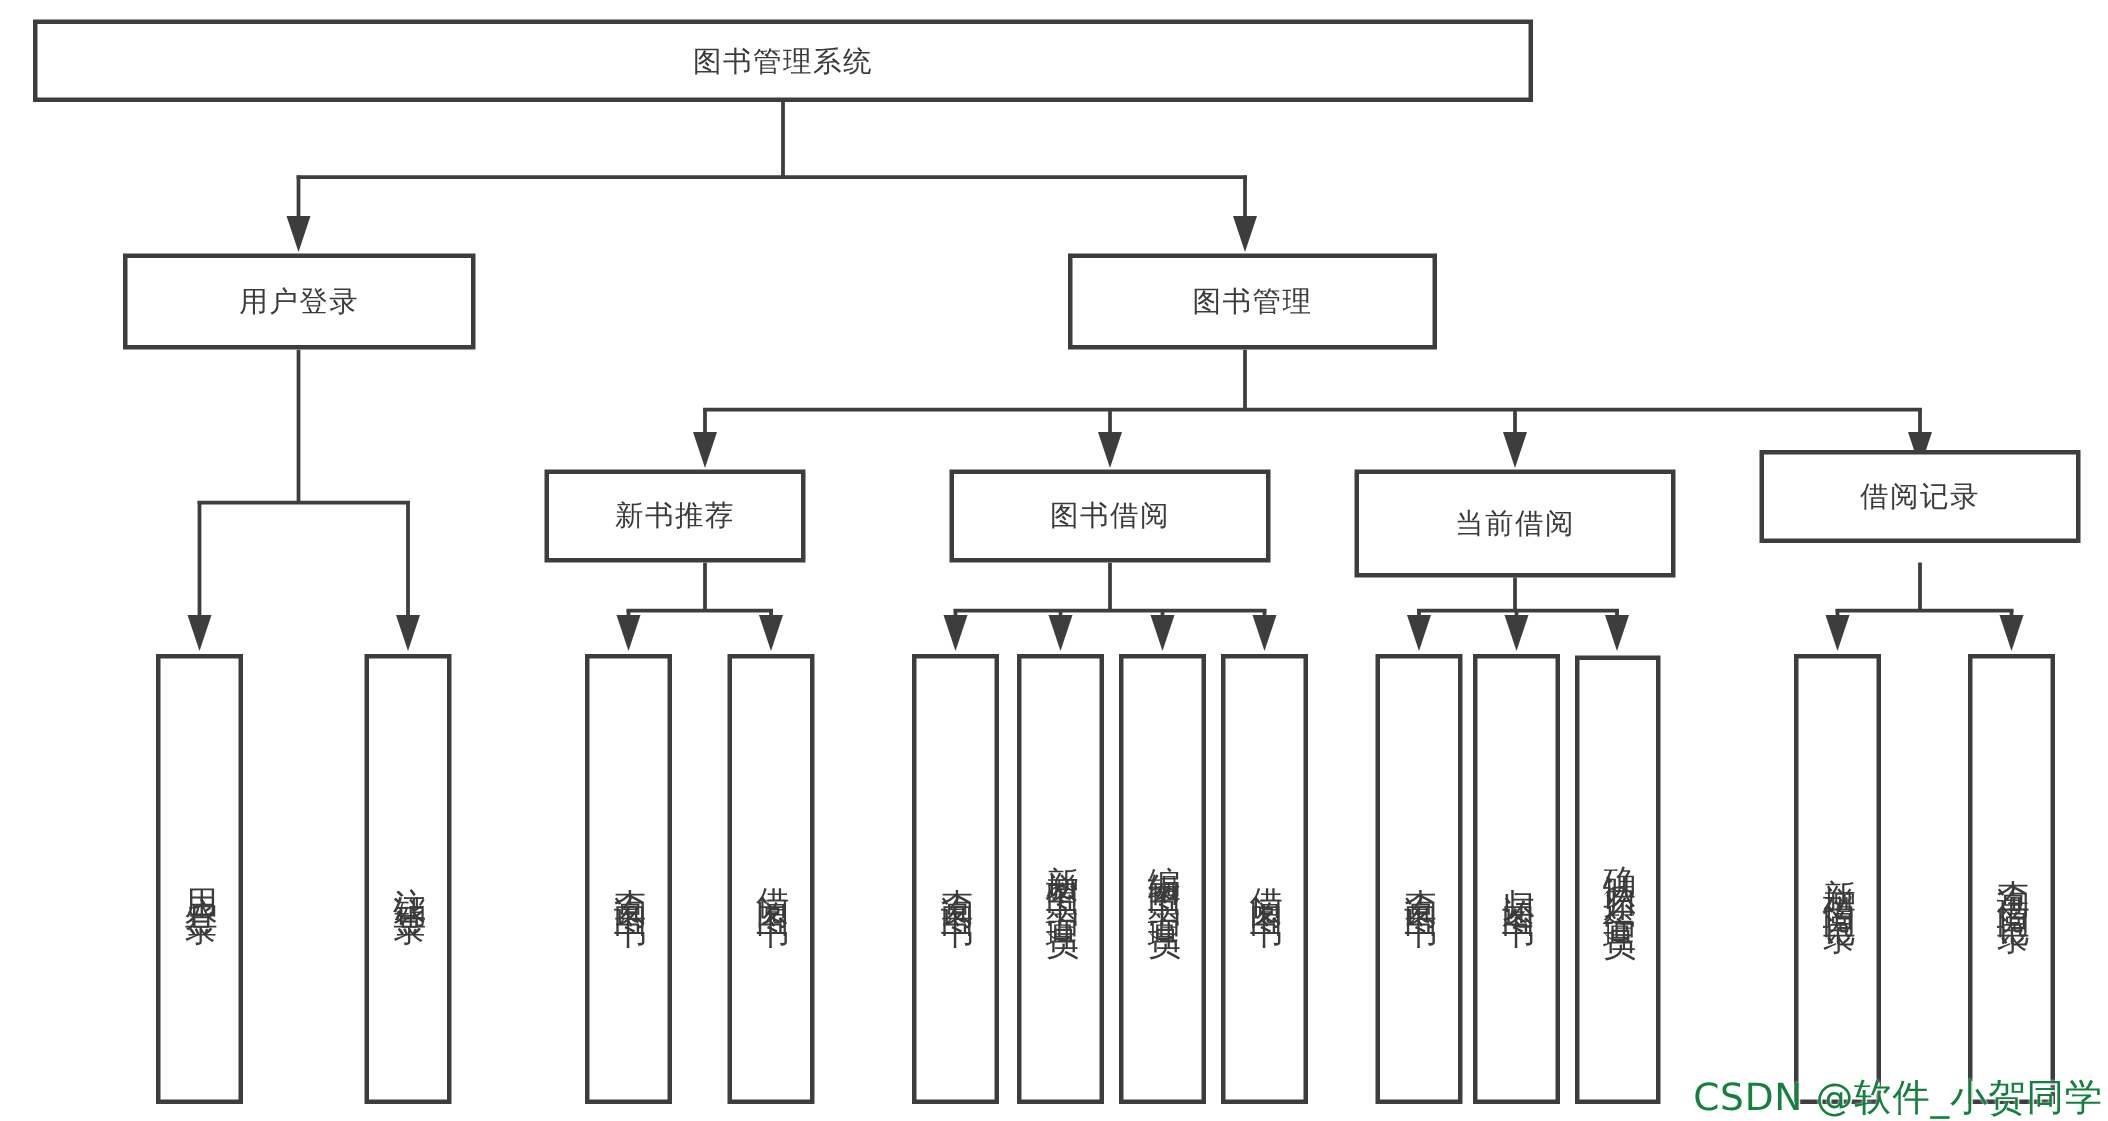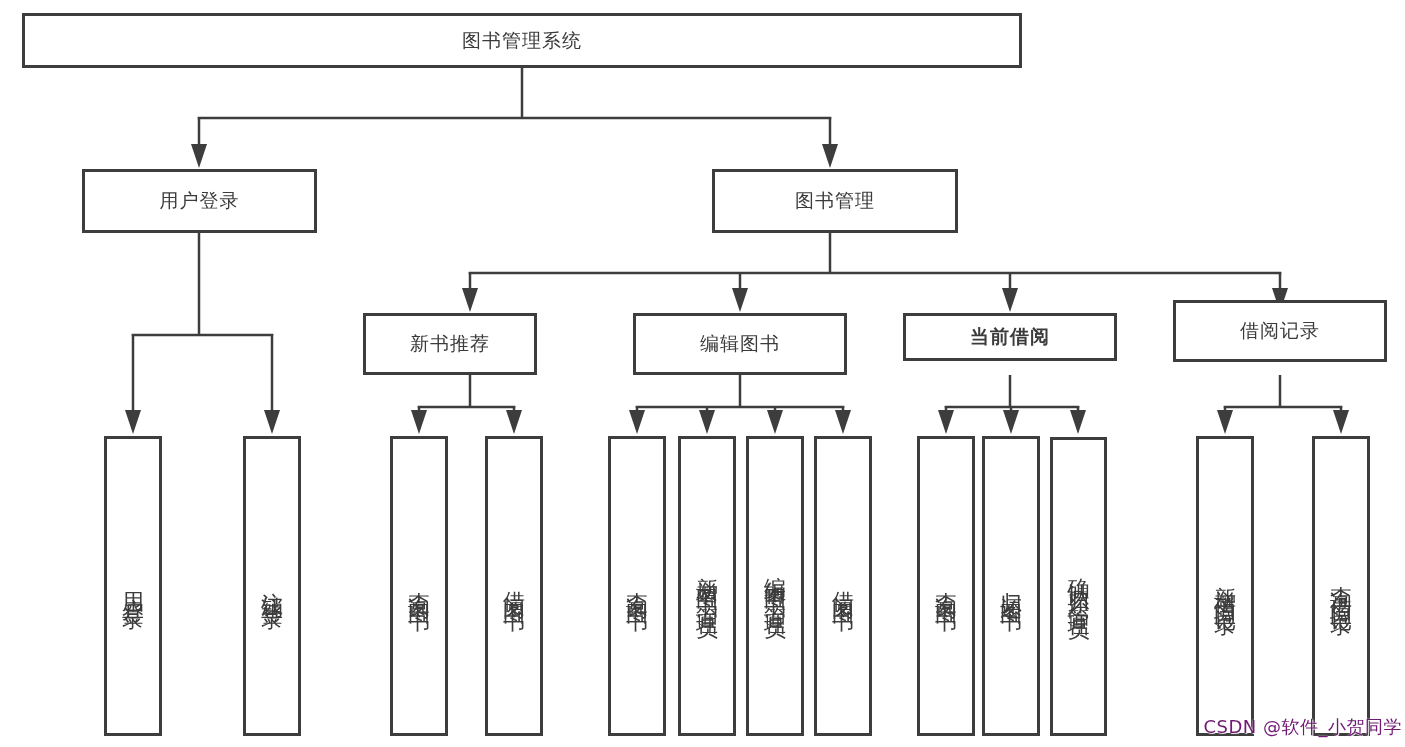--- a/index.html
+++ b/index.html
@@ -44,22 +44,22 @@
   .node.v .vtext {
     writing-mode: vertical-rl;
     text-orientation: mixed;
     letter-spacing: 6px;
     line-height: 1.1;
   }
   #watermark {
     position: absolute;
     top: 715px;
     right: 3px;
-    font-size: 18px;
-    color: #701a75;
+    font-size: 25px;
+    color: #15803d;
     letter-spacing: 0.5px;
     white-space: nowrap;
     text-shadow: 0 0 2px #ffffff, 1px 1px 0 rgba(255,255,255,0.8);
     z-index: 5;
   }
 </style>
 </head>
 <body>
 
 <div id="canvas">
@@ -138,23 +138,23 @@
     <span>用户登录</span>
   </div>
   <div class="node h" style="left:712px; top:169px; width:246px; height:64px;">
     <span>图书管理</span>
   </div>
 
   <div class="node h" style="left:363px; top:313px; width:174px; height:62px;">
     <span>新书推荐</span>
   </div>
   <div class="node h" style="left:633px; top:313px; width:214px; height:62px;">
-    <span>编辑图书</span>
-  </div>
-  <div class="node h" style="left:903px; top:313px; width:214px; height:48px;font-weight:bold;">
+    <span>图书借阅</span>
+  </div>
+  <div class="node h" style="left:903px; top:313px; width:214px; height:72px;">
     <span>当前借阅</span>
   </div>
   <div class="node h" style="left:1173px; top:300px; width:214px; height:62px;">
     <span>借阅记录</span>
   </div>
 
   <div class="node v" style="left:104px; top:436px; width:58px; height:300px;">
     <span class="vtext">用户登录</span>
   </div>
   <div class="node v" style="left:243px; top:436px; width:58px; height:300px;">

